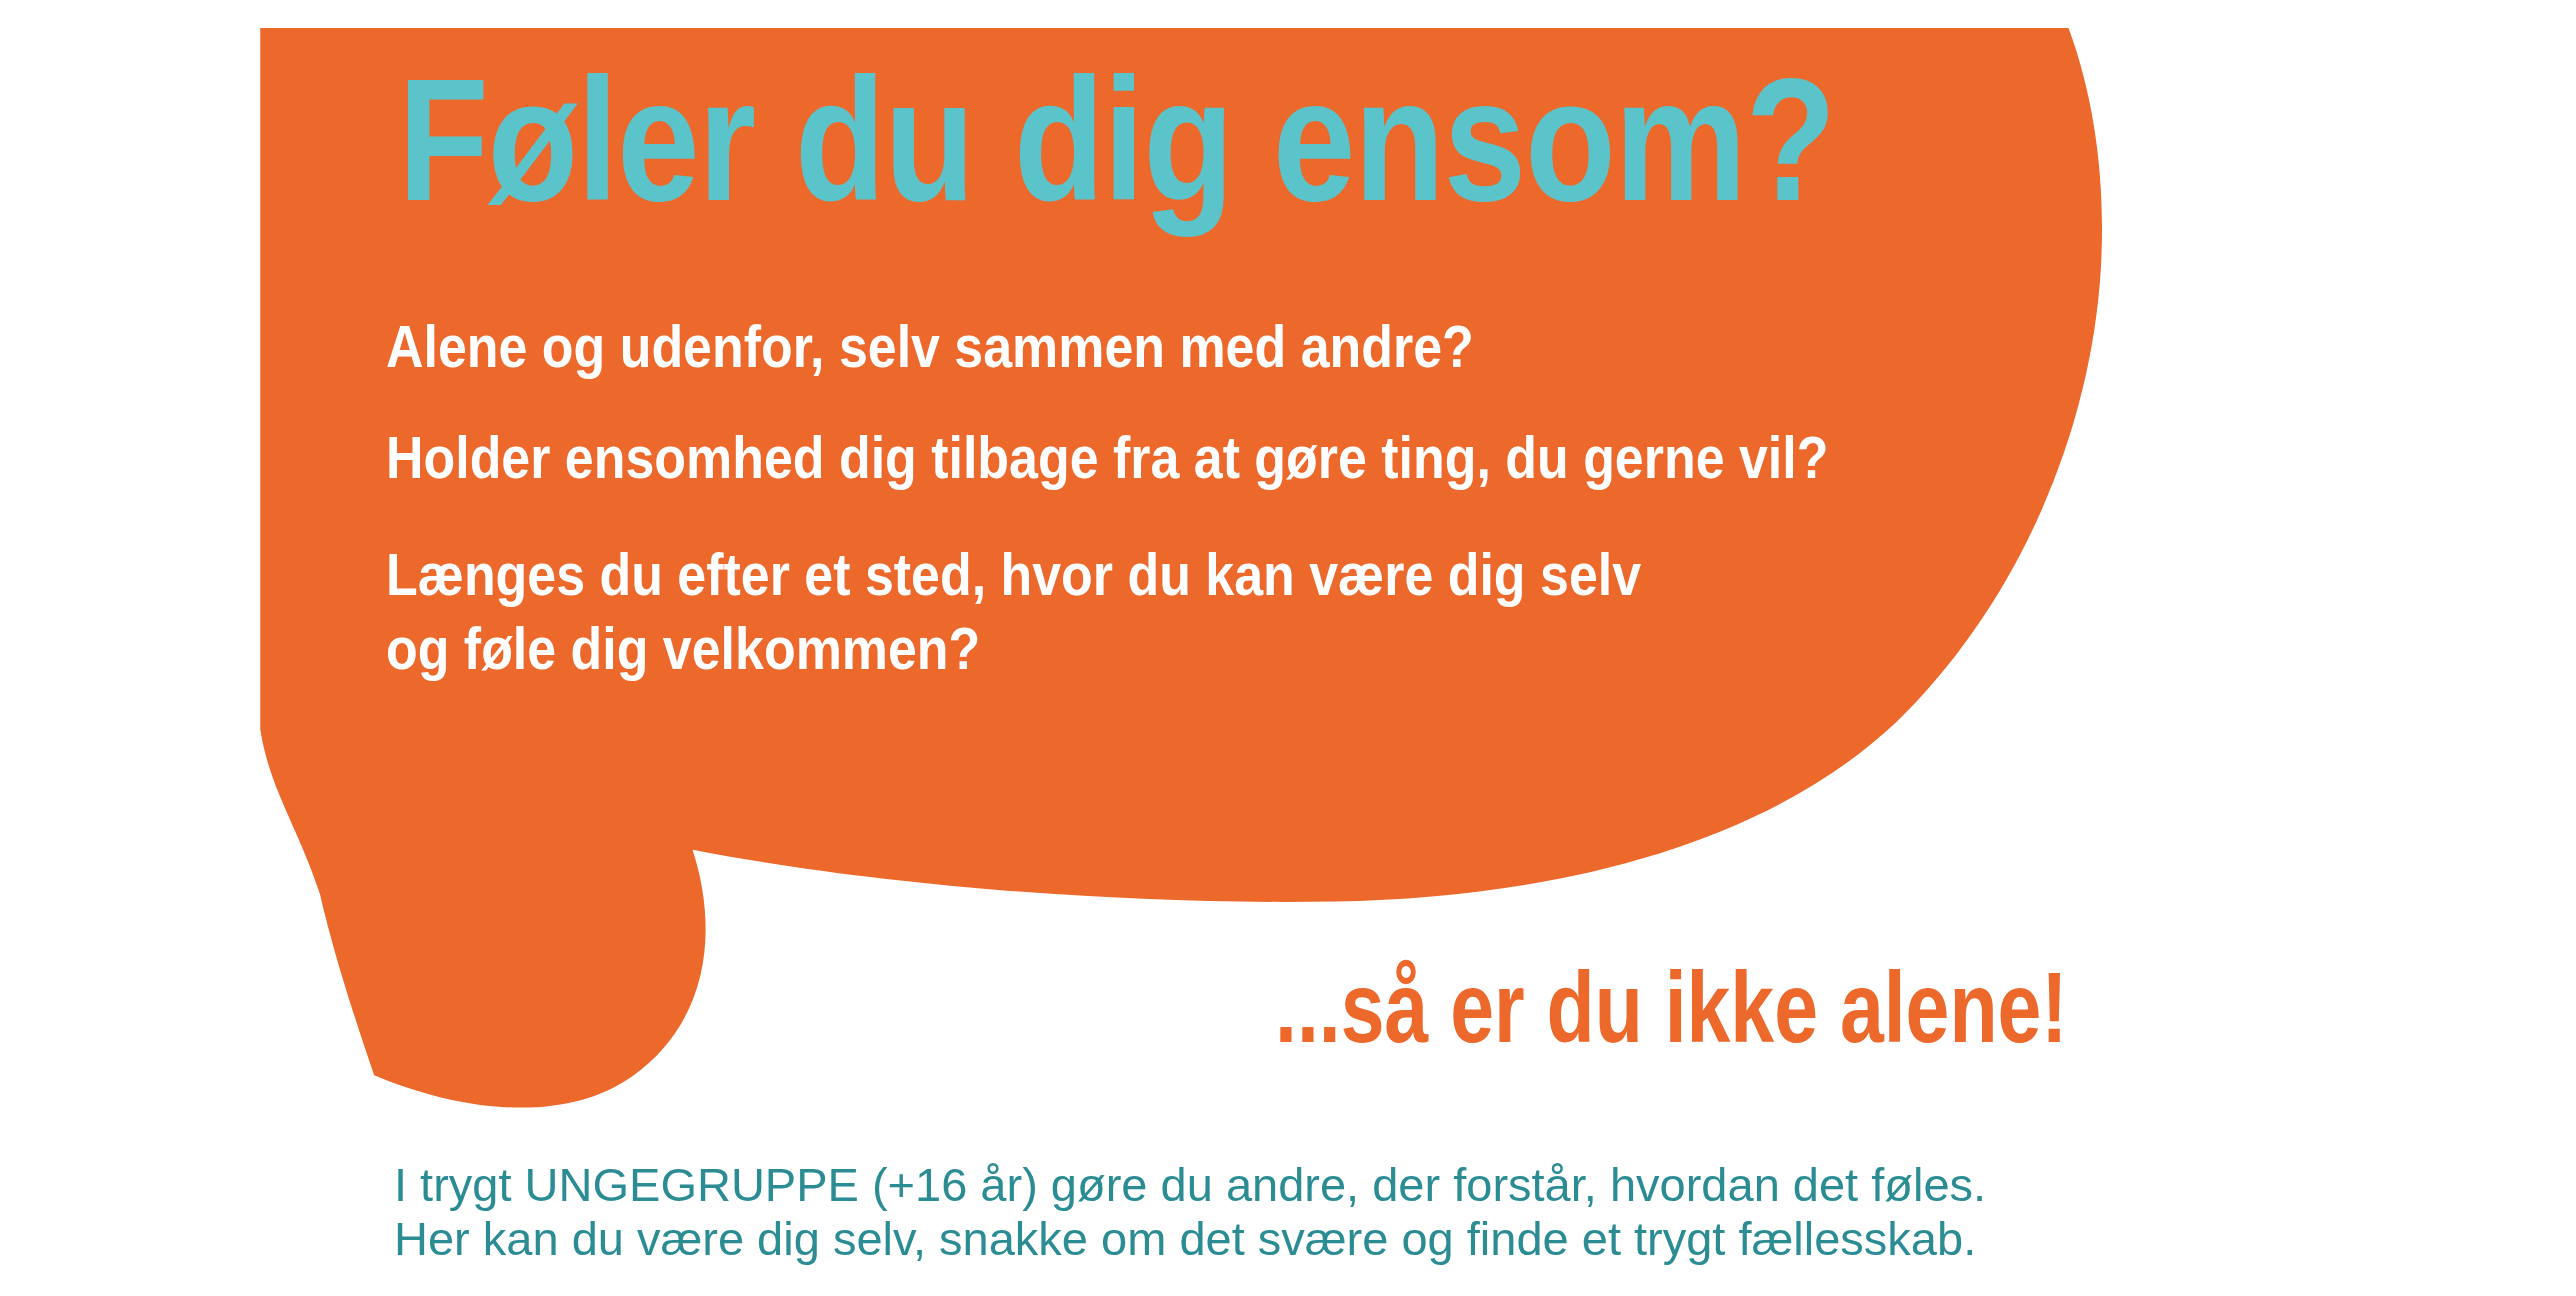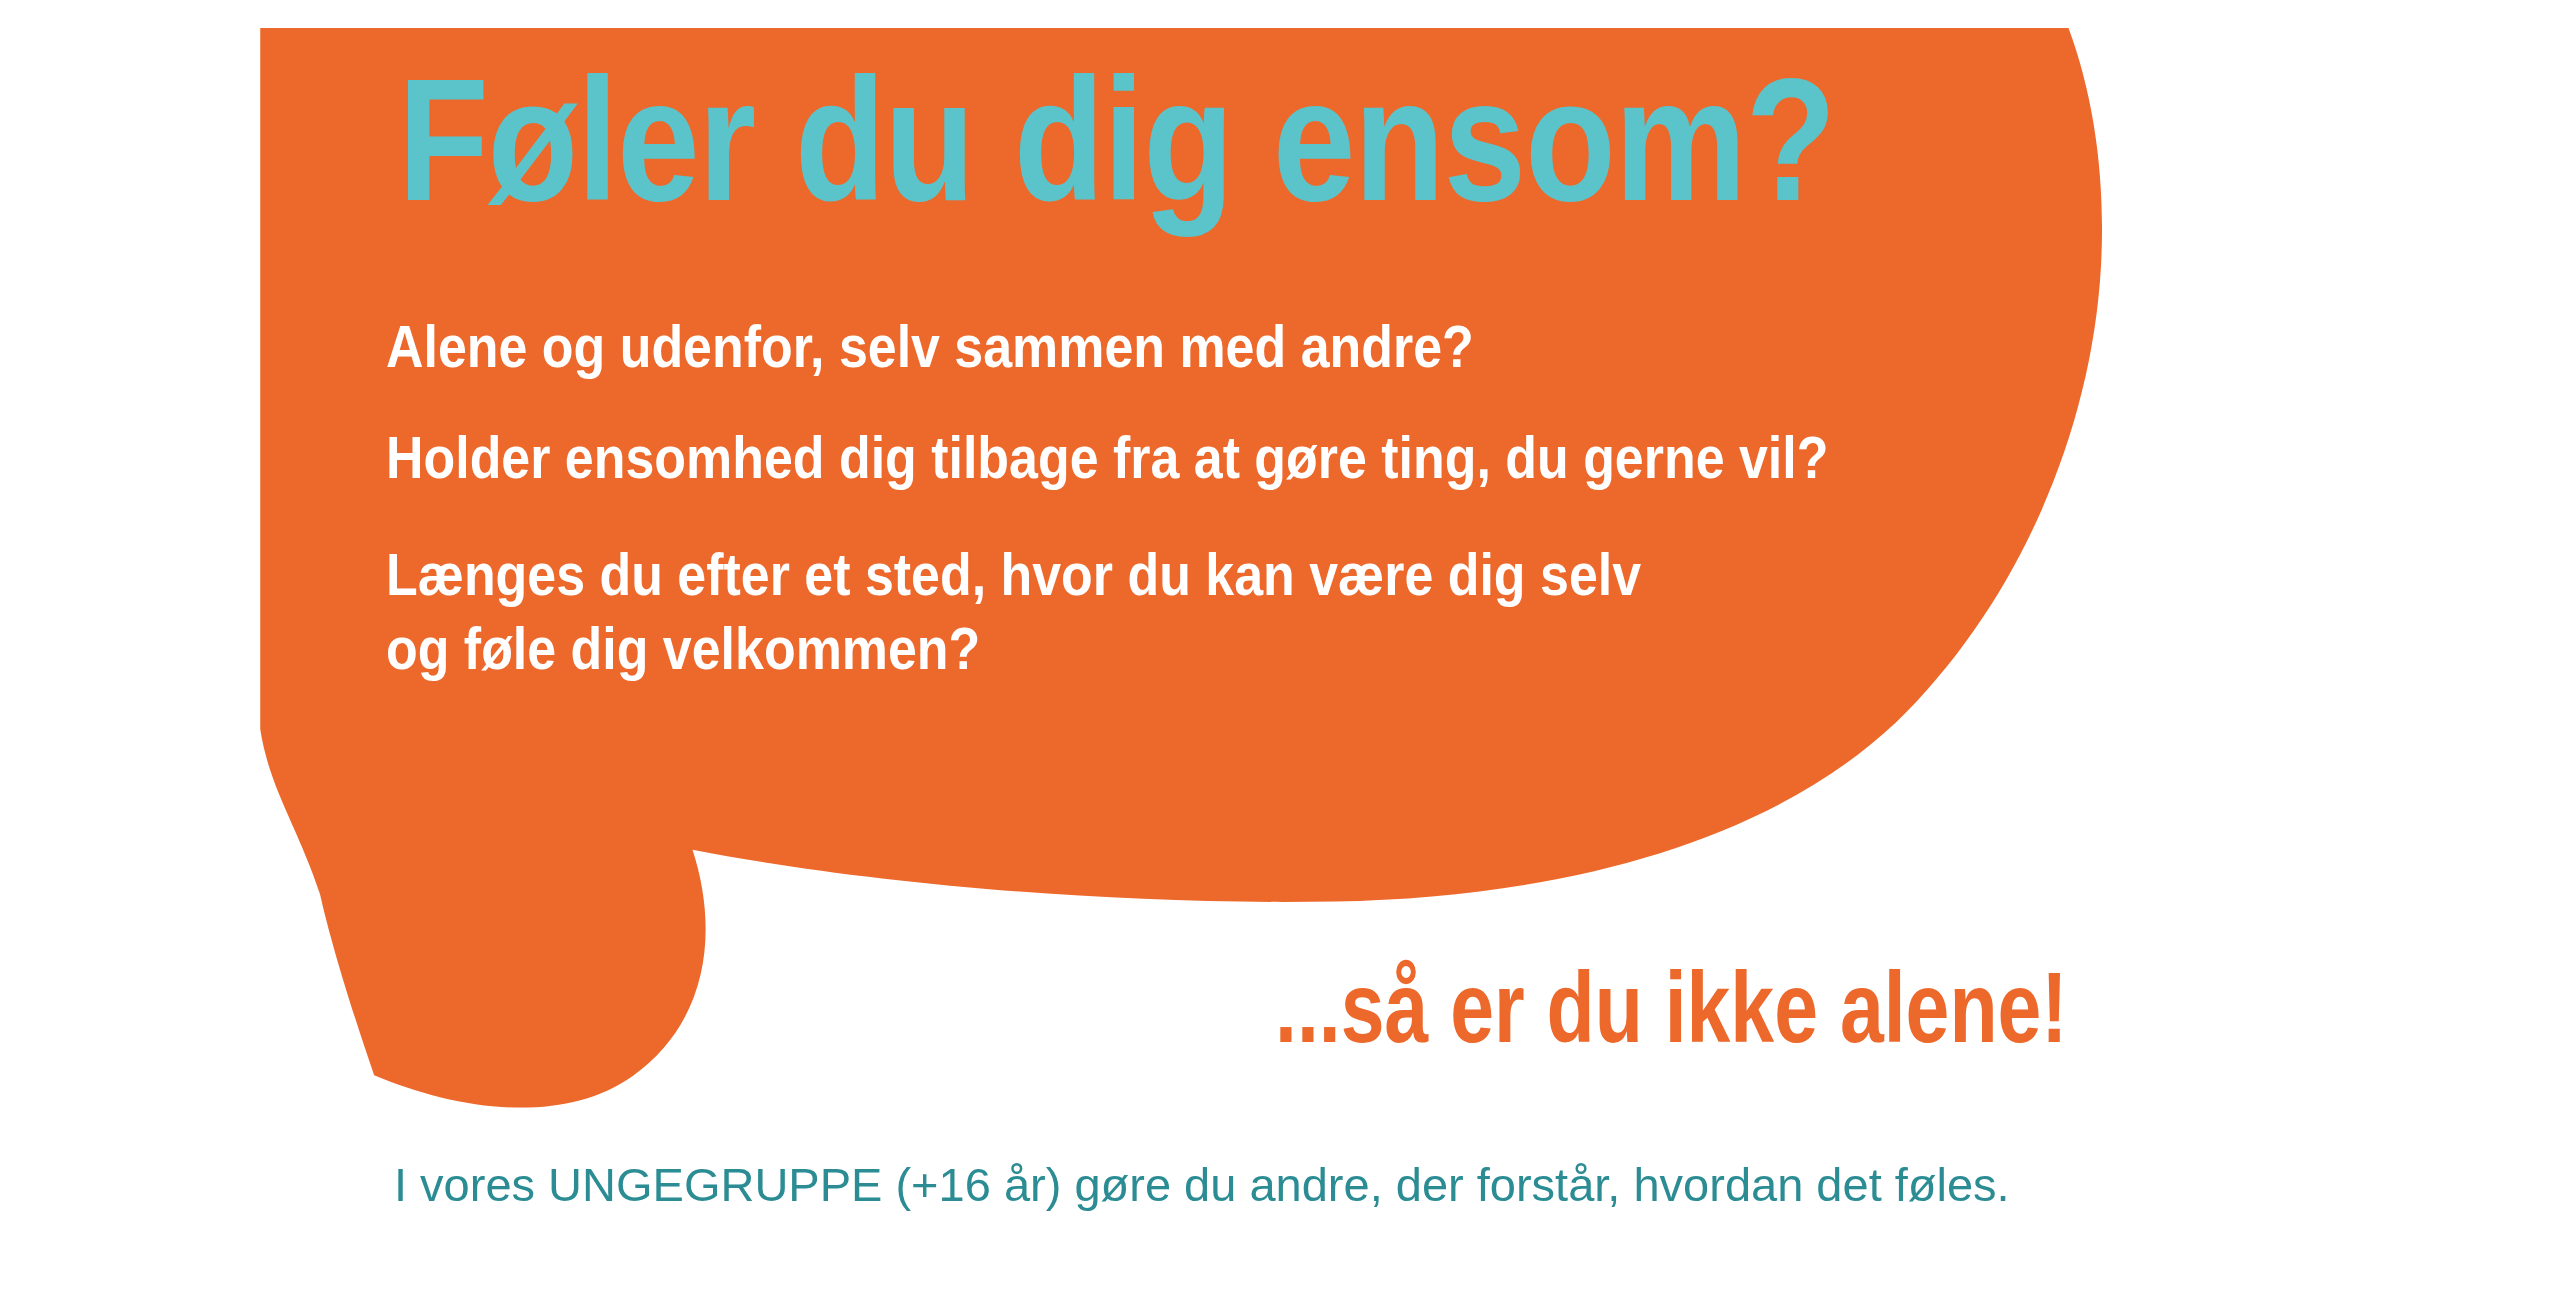--- a/index.html
+++ b/index.html
@@ -102,17 +102,18 @@
   <div class="headline">Føler du dig ensom?</div>
 
   <div class="question q1">Alene og udenfor, selv sammen med andre?</div>
   <div class="question q2">Holder ensomhed dig tilbage fra at gøre ting, du gerne vil?</div>
   <div class="question q3">Længes du efter et sted, hvor du kan være dig selv
 og føle dig velkommen?</div>
 
   <div class="tagline">...så er du ikke alene!</div>
 
   <div class="footer">
-    <div><span>I vores </span><span class="bold">UNGEGRUPPE (+16 år)</span><span> gøre du andre, der forstår, hvordan det føles.</span></div>
+    <div><span>I trygt </span><span class="bold">UNGEGRUPPE (+16 år)</span><span> gøre du andre, der forstår, hvordan det føles.</span></div>
+    <div>Her kan du være dig selv, snakke om det svære og finde et trygt fællesskab.</div>
   </div>
 
 </div>
 
 
 </body></html>

